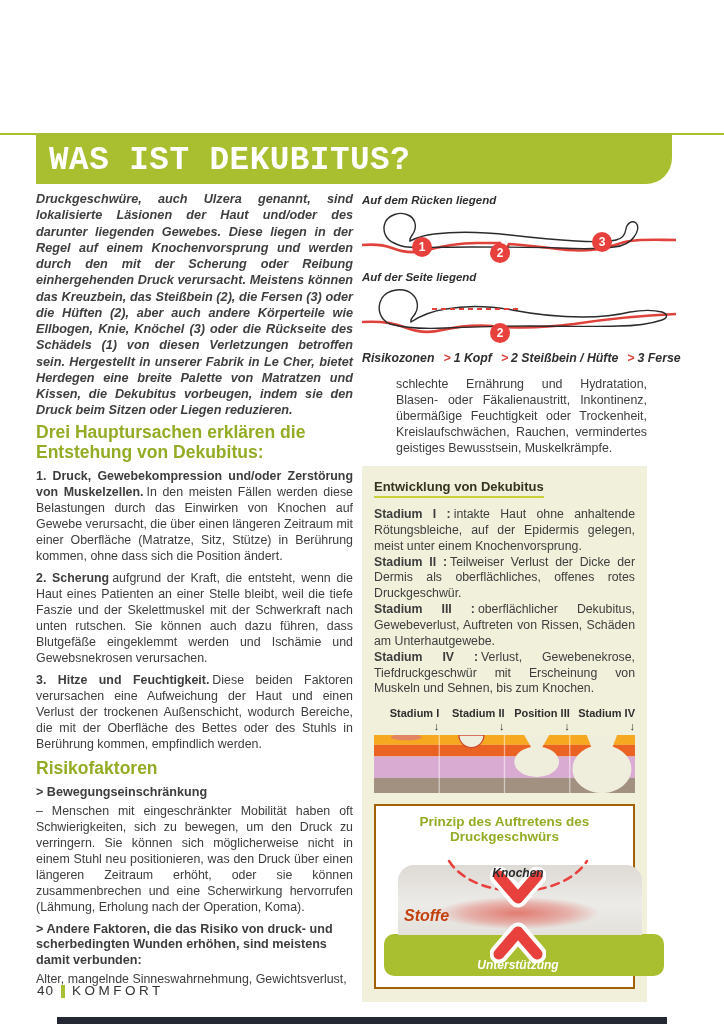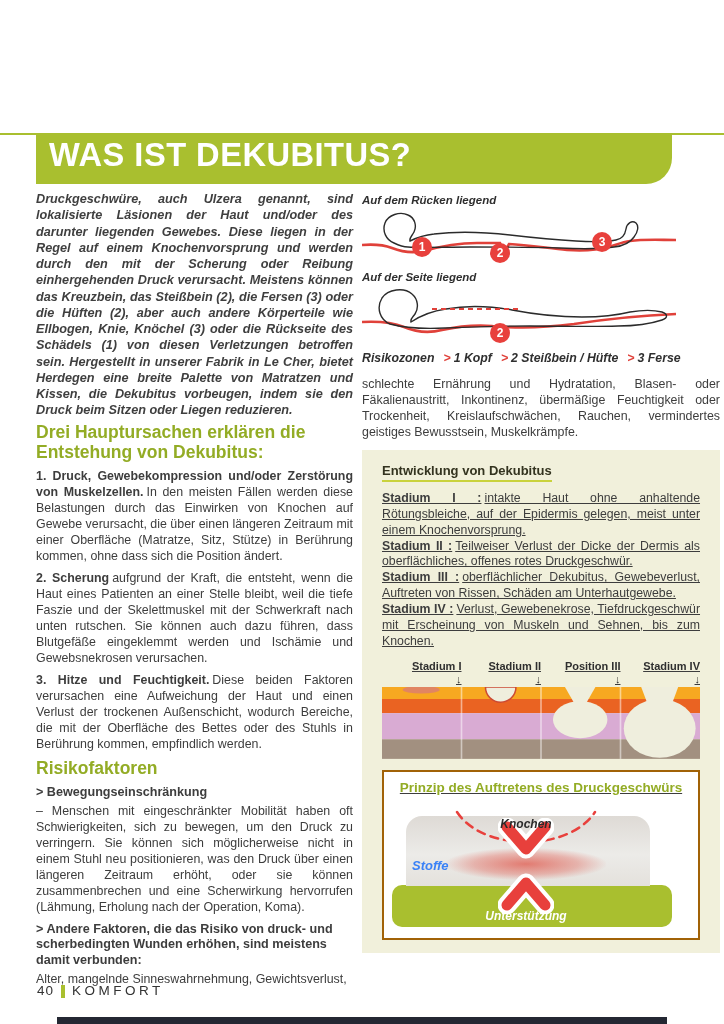--- a/index.html
+++ b/index.html
@@ -7,52 +7,52 @@
   .page {
     position:relative; width:724px; height:1024px; background:#ffffff;
     margin:0 auto; overflow:hidden;
     font-family:"Liberation Sans", sans-serif; color:#3d3d3d;
   }
   
   .top-rule { position:absolute; left:0; top:133px; width:724px; height:2px; background:#a9bf2f; }
   .header-band {
     position:absolute; left:36px; top:135px; width:636px; height:49px;
     background:#a9bf2f; border-bottom-right-radius:26px;
-    display:flex; padding-left:13px;
+    display:flex; align-items:center; padding-left:13px;font-family:Liberation Mono, monospace;
   }
   .header-band h1 {
     color:#ffffff; font-size:34px; font-weight:600; letter-spacing:0.5px;
     transform:scaleX(0.96); transform-origin:left center; white-space:nowrap;
   }
   
   .col-left { position:absolute; left:36px; top:191px; width:317px; }
-  .col-right { position:absolute; left:362px; top:194px; width:358px; }
+  .col-right { position:absolute; left:362px; top:194px; width:285px; }
   .intro {
     font-size:12.7px; line-height:1.28; font-weight:700; font-style:italic;
     text-align:justify; color:#3f3f3f;
   }
   h2.green { color:#93ac25; font-size:17.5px; line-height:1.15; font-weight:700; margin:3px 0 6px; }
   p.body { font-size:12.4px; line-height:1.29; text-align:justify; margin:0 0 6px; }
   p.body b.lead { margin-right:3px; }
   p.subhead { font-size:12.6px; font-weight:700; line-height:1.25; margin:7px 0 2px; }
   
   .diag-label { font-size:11.5px; font-weight:700; font-style:italic; color:#2f2f2f; margin-bottom:3px; }
   .diag-wrap { position:relative; }
   .diag-wrap svg { display:block; }
   .marker {
     position:absolute; width:20px; height:20px; border-radius:50%;
     background:#e8403c; color:#fff; font-size:12px; font-weight:700;
     display:flex; align-items:center; justify-content:center;
   }
   .legend { display:flex; align-items:baseline; gap:9px; margin-top:7px;
     font-size:12.3px; font-weight:700; font-style:italic; color:#2f2f2f; flex-wrap:nowrap; white-space:nowrap; }
   .legend .gt { color:#e0413a; margin-right:3px; }
-  .col-right > p.body.cont { margin-top:11px; }
-  
-  .dev-box { background:#f1f0db; margin-top:10px; padding:11px 20px 13px;text-decoration:underline; }
+  .col-right > p.body.cont { margin-top:11px;margin-left:34px; }
+  
+  .dev-box { background:#f1f0db; margin-top:10px; padding:11px 12px 13px; }
   .dev-title {
     display:inline-block; font-size:13px; font-weight:700; color:#33331f;
     border-bottom:2px solid #c9d23c; padding-bottom:2px; margin-bottom:9px;
   }
   .dev-box p.stage { font-size:12.3px; line-height:1.29; text-align:justify; margin:0; }
   .dev-box p.stage b { margin-right:3px; }
   .stadium-labels { display:flex; margin-top:10px; }
   .st-cell { flex:1; text-align:right; font-size:11px; font-weight:700; color:#2f2f2f; line-height:1.1; }
   .st-arrow { display:block; font-size:11px; font-weight:400; margin-top:1px; }
   .layers { margin-top:2px; }
@@ -63,22 +63,22 @@
   .p-inner { position:relative; height:134px; margin-top:3px; }
   .knochen { position:absolute; left:6px; width:256px; top:19px; text-align:center;
     font-size:12px; font-weight:700; font-style:italic; color:#2b2b2b; z-index:4; }
   .arc { position:absolute; left:134px; transform:translateX(-50%); top:10px; z-index:2; }
   .tissue { position:absolute; left:14px; width:244px; top:18px; height:70px;
     border-radius:16px 16px 0 0; z-index:1;
     background:linear-gradient(180deg,#dedad5 0%,#ecebe8 55%,#e4e1dc 100%); }
   .pressure { position:absolute; left:134px; transform:translateX(-50%); top:50px;
     width:160px; height:32px; z-index:2;
     background:radial-gradient(ellipse at center, rgba(221,56,42,0.62) 0%, rgba(221,56,42,0.30) 46%, rgba(221,56,42,0) 72%); }
-  .stoffe { position:absolute; left:20px; top:60px; font-size:13px; font-weight:700;
-    font-style:italic; color:#3b82f6; z-index:3; }
+  .stoffe { position:absolute; left:20px; top:60px; font-size:16px; font-weight:700;
+    font-style:italic; color:#c2410c; z-index:3; }
   .support { position:absolute; left:0; width:280px; top:87px; height:42px;
     background:#a9bf2f; border-radius:10px; z-index:0; }
   .support-label { position:absolute; left:0; width:268px; top:111px; text-align:center;
     color:#fff; font-size:12px; font-weight:700; font-style:italic; z-index:4; }
   .chev { position:absolute; left:134px; transform:translateX(-50%); z-index:3; }
   .chev svg { display:block; }
   .chev-down { top:20px; }
   .chev-up { top:74px; }
   
   .footer { position:absolute; left:37px; top:983px; display:flex; align-items:flex-end; gap:7px; }

